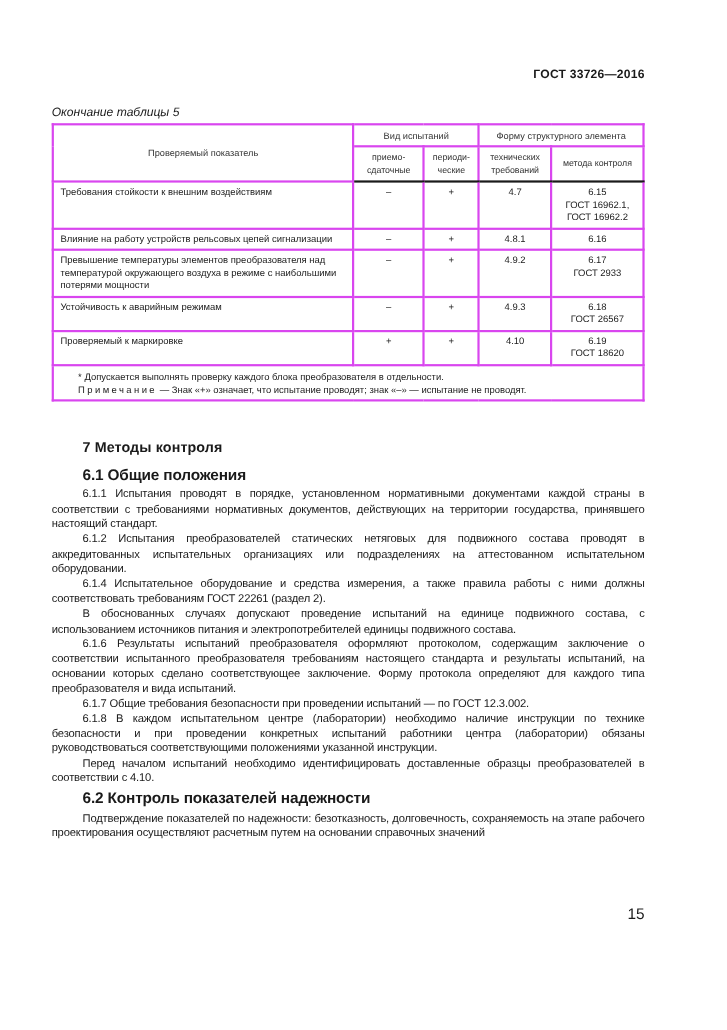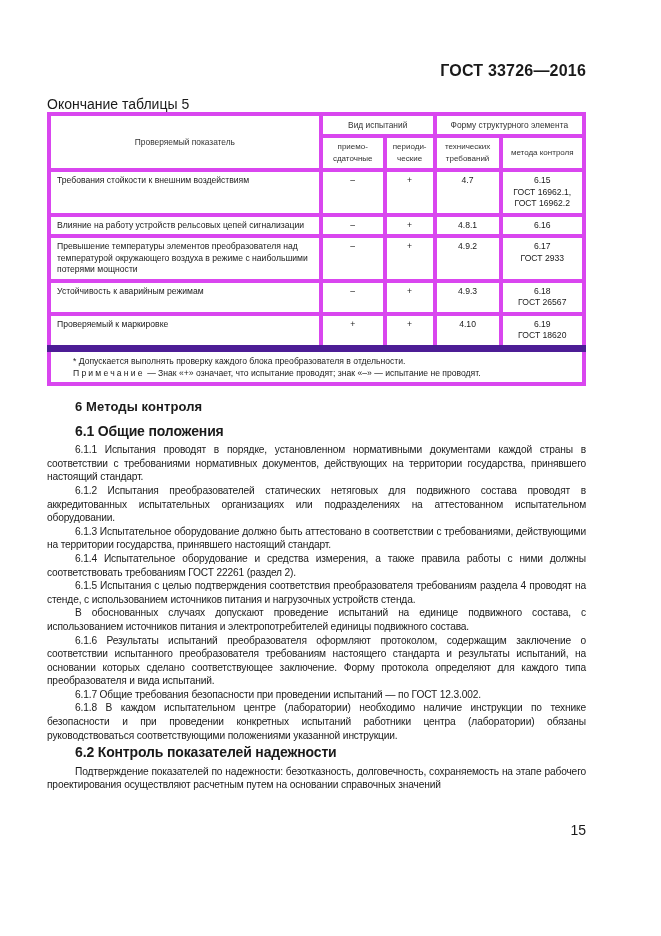--- a/index.html
+++ b/index.html
@@ -2,38 +2,38 @@
 <html><head>
 <meta charset="utf-8">
 <style>
   html, body { margin: 0; padding: 0; background: #ffffff; }
   body {
     width: 661px; height: 936px; position: relative; overflow: hidden;
     font-family: "Liberation Sans", sans-serif; color: #1a1a1a;
   }
   .doc-code {
     position: absolute; right: 75px; top: 62px;
-    font-weight: bold; font-size: 16px; letter-spacing: 0.2px;
+    font-weight: bold; font-size: 11px; letter-spacing: 0.2px;
   }
   .table-caption {
     position: absolute; left: 47px; top: 96px;
-    font-size: 14px;
+    font-style: italic; font-size: 11px;
   }
   table.t5 {
     position: absolute; left: 47px; top: 112px; width: 539px;
     border-collapse: collapse; font-size: 8.6px; line-height: 11.5px;
   }
   table.t5 td, table.t5 th {
-    border: 4px solid #d946ef; padding: 3px 6px; vertical-align: top; font-weight: normal;
+    border: 2px solid #d946ef; padding: 3px 6px; vertical-align: top; font-weight: normal;
   }
   table.t5 th { text-align: center; vertical-align: middle; font-size: 8px; line-height: 12px; color: #333; }
   table.t5 thead tr:last-child th { border-bottom: 2px solid #1a1a1a; }
   table.t5 th.h-main { font-size: 8.4px; }
   table.t5 td.c { text-align: center; }
-  table.t5 td.note { padding: 3px 10px 3px 22px; font-size: 8.6px; line-height: 12px; border-top: 7px solid #4c1d95; }
+  table.t5 td.note { padding: 3px 10px 3px 22px; font-size: 8.6px; line-height: 12px; border-top: 1px solid #4c1d95; }
   .spaced { letter-spacing: 2.2px; }
   .content {
     position: absolute; left: 47px; top: 400px; width: 539px;
     font-size: 10.2px; line-height: 13.6px; letter-spacing: -0.15px;
   }
   .content p { margin: 0; text-align: justify; text-indent: 28px; }
   .h1 { font-weight: bold; font-size: 13px; margin: 0 0 11px 28px; letter-spacing: 0.1px; }
   .h2 { font-weight: bold; font-size: 14px; margin: 0 0 5px 28px; }
   .h2.second { margin-top: 4px; margin-bottom: 5px; }
   .page-num { position: absolute; right: 75px; top: 822px; font-size: 14px; }
@@ -122,30 +122,29 @@
     <tr>
       <td colspan="5" class="note">
         <div>* Допускается выполнять проверку каждого блока преобразователя в отдельности.</div>
         <div><span class="spaced">Примечание</span><span> — Знак «+» означает, что испытание проводят; знак «–» — испытание не проводят.</span></div>
       </td>
     </tr>
   </tfoot>
 </table>
 
 <div class="content">
-  <div class="h1">6  Методы контроля</div>
+  <div class="h1">7  Методы контроля</div>
   <div class="h2">6.1  Общие положения</div>
   <div id="paras">
       <p>6.1.1  Испытания проводят в порядке, установленном нормативными документами каждой страны в соответствии с требованиями нормативных документов, действующих на территории государства, принявшего настоящий стандарт.</p>
       <p>6.1.2  Испытания преобразователей статических нетяговых для подвижного состава проводят в аккредитованных испытательных организациях или подразделениях на аттестованном испытательном оборудовании.</p>
-      <p>6.1.3  Испытательное оборудование должно быть аттестовано в соответствии с требованиями, действующими на территории государства, принявшего настоящий стандарт.</p>
       <p>6.1.4  Испытательное оборудование и средства измерения, а также правила работы с ними должны соответствовать требованиям ГОСТ 22261 (раздел 2).</p>
-      <p>6.1.5  Испытания с целью подтверждения соответствия преобразователя требованиям раздела 4 проводят на стенде, с использованием источников питания и нагрузочных устройств стенда.</p>
       <p>В обоснованных случаях допускают проведение испытаний на единице подвижного состава, с использованием источников питания и электропотребителей единицы подвижного состава.</p>
       <p>6.1.6  Результаты испытаний преобразователя оформляют протоколом, содержащим заключение о соответствии испытанного преобразователя требованиям настоящего стандарта и результаты испытаний, на основании которых сделано соответствующее заключение. Форму протокола определяют для каждого типа преобразователя и вида испытаний.</p>
       <p>6.1.7  Общие требования безопасности при проведении испытаний — по ГОСТ 12.3.002.</p>
       <p>6.1.8  В каждом испытательном центре (лаборатории) необходимо наличие инструкции по технике безопасности и при проведении конкретных испытаний работники центра (лаборатории) обязаны руководствоваться соответствующими положениями указанной инструкции.</p>
+      <p>Перед началом испытаний необходимо идентифицировать доставленные образцы преобразователей в соответствии с 4.10.</p>
     </div>
   <div class="h2 second">6.2  Контроль показателей надежности</div>
   <p>Подтверждение показателей по надежности: безотказность, долговечность, сохраняемость на этапе рабочего проектирования осуществляют расчетным путем на основании справочных значений</p>
 </div>
 
 <div class="page-num">15</div>
 
 </body></html>

